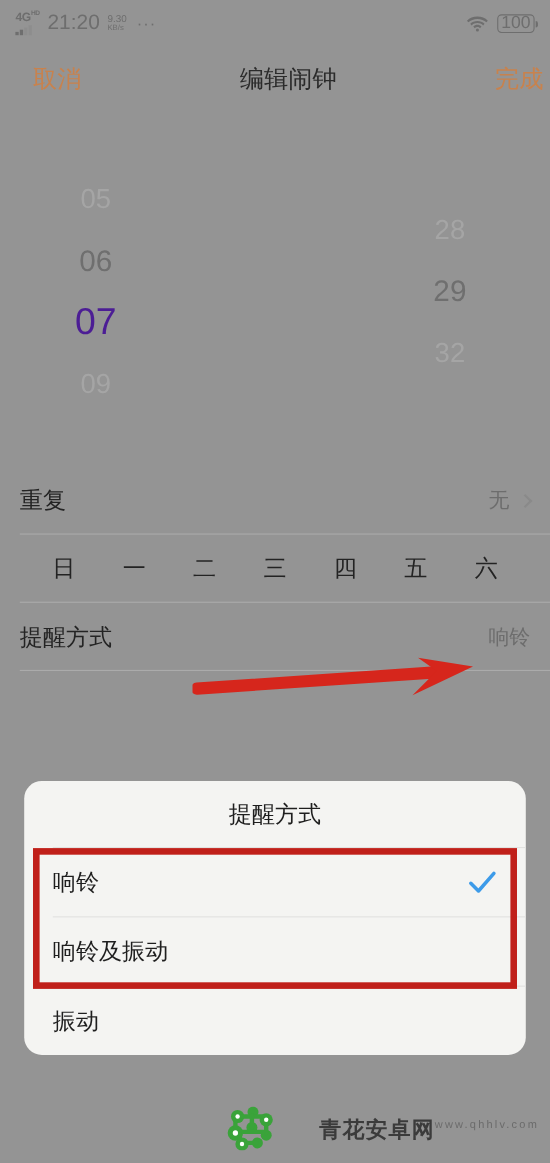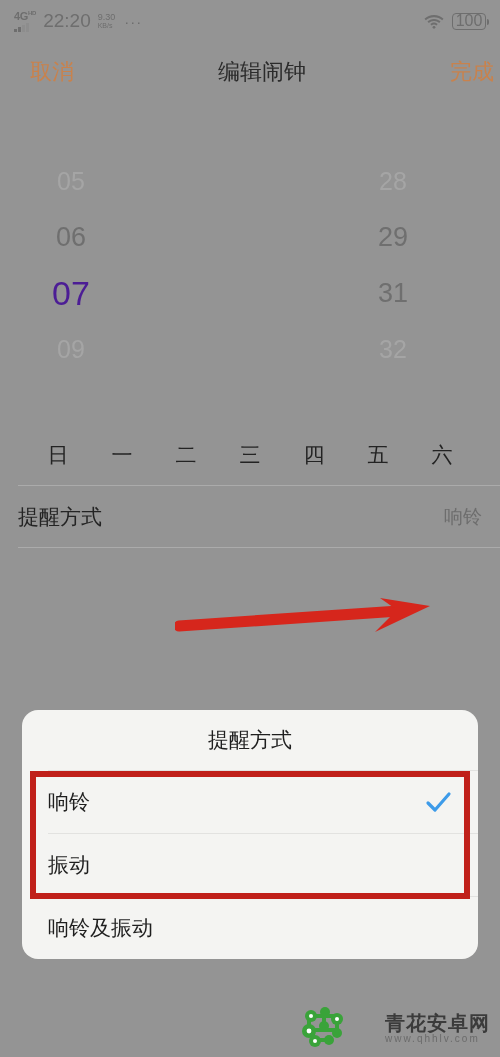--- a/index.html
+++ b/index.html
@@ -56,21 +56,21 @@
     width: 500px; height: 48px;
     display: flex; align-items: center; padding: 0 18px; margin-left: 12px;
   }
   .appbar .side { font-size: 22px; color: #c8824d; }
   .appbar .title {
     flex: 1; text-align: center; font-size: 22px; color: #2b2b2b;
   }
 
   
   .picker {
-    position: absolute; left: 0; top: 110px;
+    position: absolute; left: 16px; top: 110px;
     width: 464px; height: 310px;
     display: flex;
   }
   .wheel { flex: 1; display: flex; flex-direction: column; align-items: center; justify-content: center; }
   .wheel .cell { height: 56px; display: flex; align-items: center; justify-content: center; width: 100%; }
   .cell.far { font-size: 25px; color: #a5a5a5; }
   .cell.near { font-size: 27px; color: #6f6f6f; }
   .cell.sel { font-size: 34px; color: #4c1d95; }
   .wheel.hours .cell { padding-right: 90px; }
   .wheel.mins  .cell { padding-left: 90px; }
@@ -127,41 +127,41 @@
   }
   .check {
     margin-left: auto; width: 28px; height: 28px; position: relative;
   }
 
   
   .watermark {
     position: absolute; right: 10px; bottom: 6px;
     display: flex; align-items: center; gap: 8px;
   }
-  .wm-text { display: flex; flex-direction: column; line-height: 1.05; margin-left: 32px; }
+  .wm-text { display: flex; flex-direction: row; line-height: 1.05; margin-left: 32px; }
   .wm-cn { font-size: 20px; font-weight: bold; color: #3b3b3b; letter-spacing: 1px; }
   .wm-url { font-size: 10px; color: #6b6b6b; letter-spacing: 2px; }
 </style>
 </head>
 <body>
 
 <div id="screen">
 
   <div class="statusbar">
     <div class="sb-left">
       <div class="net-badge">
         <span class="net-4g"><span>4G</span><sup>HD</sup></span>
         <span class="bars">
             <i></i>
             <i></i>
             <i></i>
             <i></i>
           </span>
       </div>
-      <span class="sb-time">22:20</span>
+      <span class="sb-time">21:20</span>
       <span class="speed">
         <span class="sp-num">9.30</span>
         <span class="sp-unit">KB/s</span>
       </span>
       <span class="dots">···</span>
     </div>
     <div class="sb-right">
       <span class="wifi">
         <svg width="20" height="15" viewBox="0 0 20 15" aria-hidden="true">
           <path d="M10 3.2c3.2 0 6.1 1.2 8.2 3.1l1.3-1.5C17.1 2.5 13.7 1.1 10 1.1S2.9 2.5 0.5 4.8L1.8 6.3C3.9 4.4 6.8 3.2 10 3.2z" fill="#6e6e6e"></path>
@@ -185,27 +185,32 @@
   <div class="picker">
     <div class="wheel hours">
       <div class="cell far">05</div>
       <div class="cell near">06</div>
       <div class="cell sel">07</div>
       <div class="cell far">09</div>
     </div>
     <div class="wheel mins">
       <div class="cell far">28</div>
       <div class="cell near">29</div>
-      <div class="cell near">31</div>
       <div class="cell far">32</div>
     </div>
   </div>
 
   <div class="section" style="top:424px;">
 
+    <div class="row">
+      <span class="label">重复</span>
+      <span class="value">无</span>
+      <span class="chev"></span>
+      <span class="divider"></span>
+    </div>
 
     <div class="daysrow">
       <span class="day">日</span>
       <span class="day">一</span>
       <span class="day">二</span>
       <span class="day">三</span>
       <span class="day">四</span>
       <span class="day">五</span>
       <span class="day">六</span>
       <span class="divider"></span>
@@ -235,26 +240,26 @@
       <span>响铃</span>
       <span class="check">
         <svg width="28" height="28" viewBox="0 0 28 28" aria-hidden="true">
           <path d="M4 15 L11 22 L25 6" stroke="#3d9be9" stroke-width="3.2" fill="none" stroke-linecap="round" stroke-linejoin="round"></path>
         </svg>
       </span>
     </div>
 
     <div class="dlg-item">
       <span class="sep"></span>
-      <span>振动</span>
+      <span>响铃及振动</span>
     </div>
 
     <div class="dlg-item">
       <span class="sep"></span>
-      <span>响铃及振动</span>
+      <span>振动</span>
     </div>
   </div>
 
   <div class="redbox"></div>
 
   <div class="watermark">
     <span>
       <svg width="44" height="40" viewBox="0 0 44 40" aria-hidden="true">
         <g fill="#3aa33a">
           <circle cx="10" cy="9" r="6"></circle>

